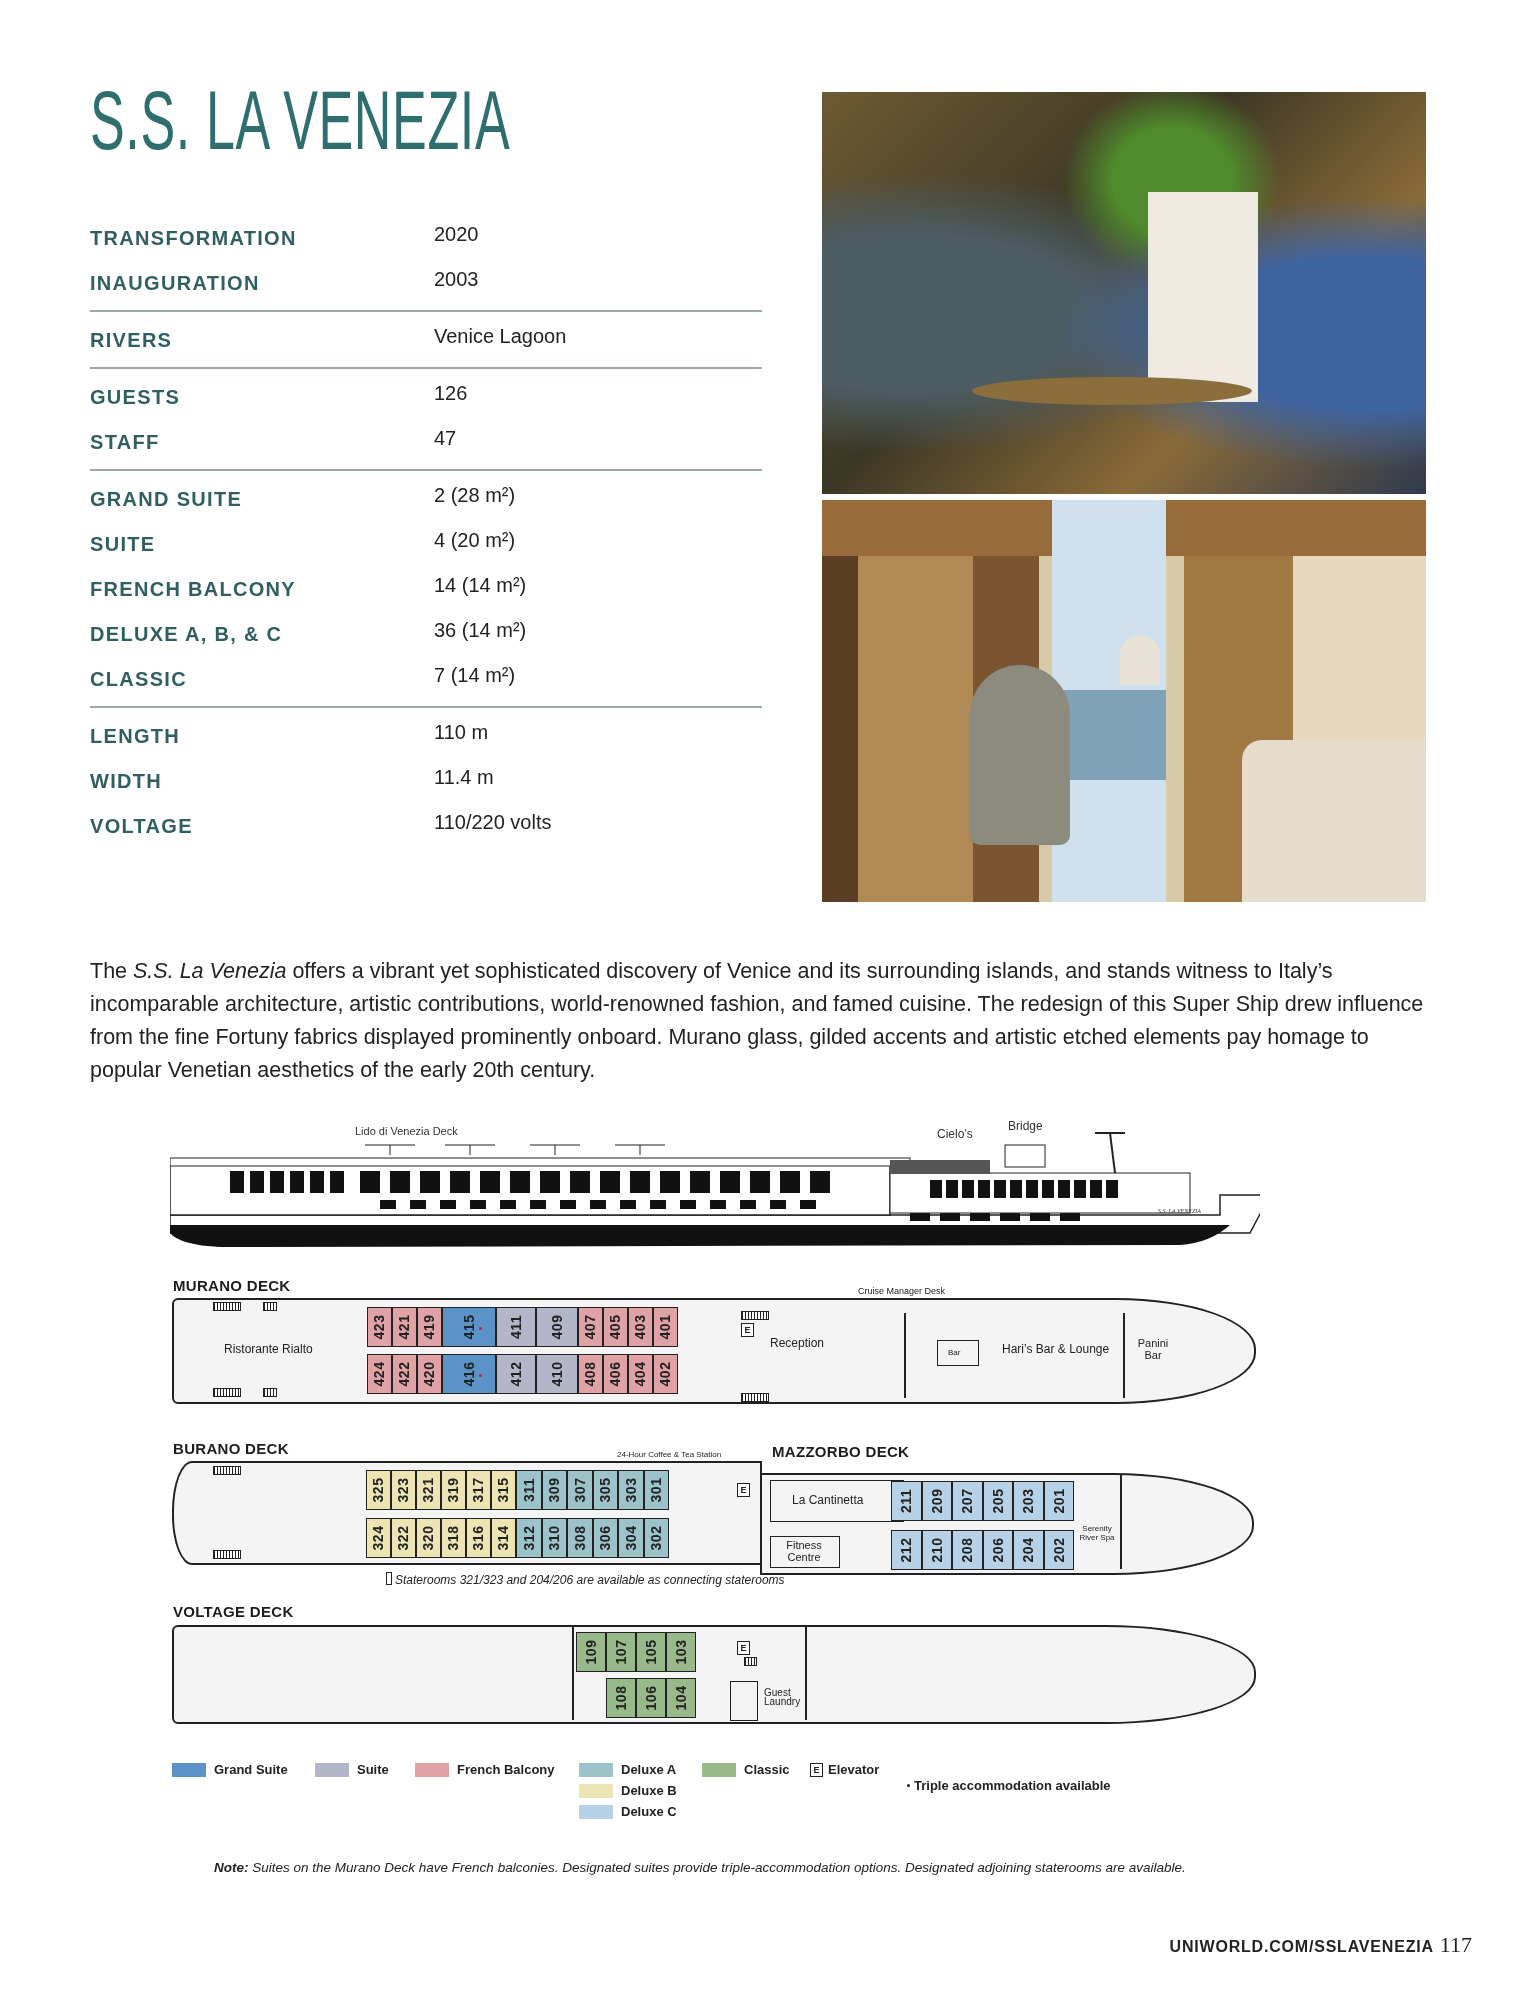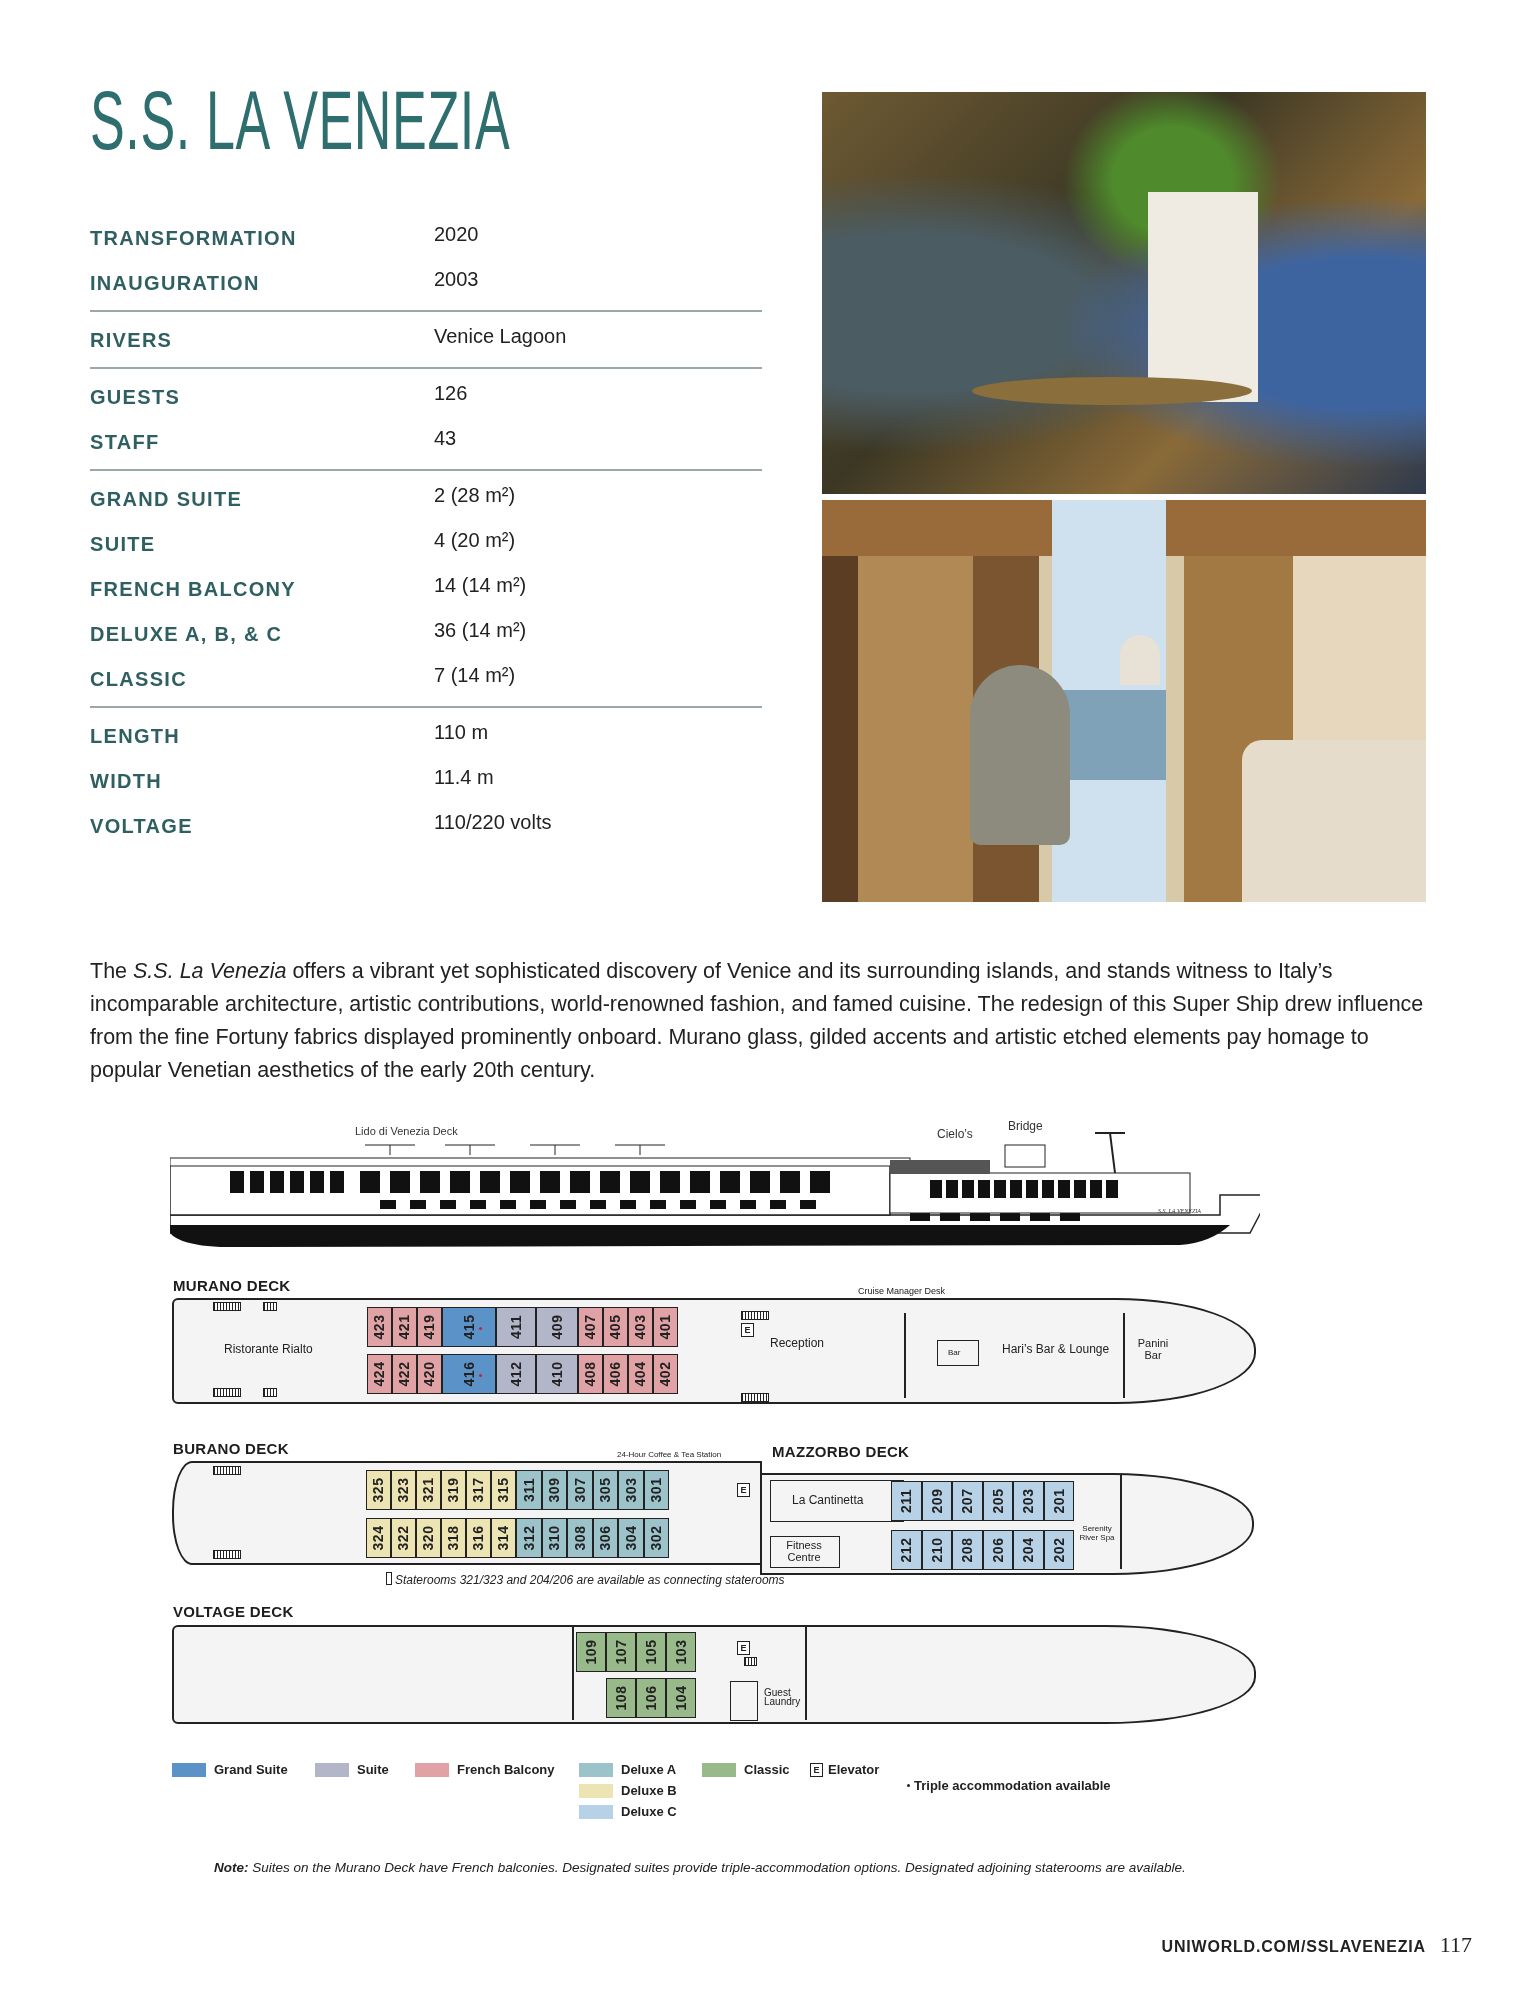--- a/index.html
+++ b/index.html
@@ -39,21 +39,21 @@
   .room span{transform:rotate(-90deg);font-weight:700;font-size:14px;color:#222;letter-spacing:0.5px;white-space:nowrap;}
   .room .dot{position:absolute;right:13px;top:50%;width:3px;height:3px;border-radius:50%;background:#c0223a;}
   .area-label{position:absolute;font-size:11px;color:#222;text-align:center;white-space:nowrap;line-height:12px;}
   .stair{position:absolute;width:26px;height:7px;border:1px solid #222;background:repeating-linear-gradient(90deg,#222 0 1px,#fff 1px 3px);}
   .elev{position:absolute;width:11px;height:12px;border:1px solid #222;font-size:9px;font-weight:700;text-align:center;line-height:12px;background:#fff;}
   .legend{position:absolute;top:1762px;left:172px;font-size:13px;font-weight:700;color:#222;}
   .legend-item{position:absolute;display:flex;align-items:center;gap:8px;white-space:nowrap;}
   .sw{width:34px;height:14px;display:inline-block;}
   .note{position:absolute;left:214px;top:1860px;font-size:13.5px;font-style:italic;color:#222;white-space:nowrap;}
   .note b{font-weight:700;}
-  .footer{position:absolute;right:50px;top:1932px;display:flex;align-items:baseline;gap:14px;}
+  .footer{position:absolute;right:50px;top:1932px;display:flex;align-items:baseline;gap:6px;}
   .footer-url{font-size:16px;font-weight:700;letter-spacing:0.8px;color:#222;}
   .footer-page{font-family:"Liberation Serif","DejaVu Serif",serif;font-size:22px;color:#222;}
   .connect-note{position:absolute;left:386px;top:1572px;font-size:12px;font-style:italic;color:#222;white-space:nowrap;}
   .connect-mark{display:inline-block;width:4px;height:11px;border:1px solid #222;margin-right:3px;vertical-align:-1px;}
 </style>
 </head>
 <body>
 
 <div class="title">S.S. LA VENEZIA</div>
 
@@ -74,21 +74,21 @@
         <div class="spec-value">Venice Lagoon</div>
       </div>
   </div>
   <div class="spec-group">
     <div class="spec-row">
         <div class="spec-label">GUESTS</div>
         <div class="spec-value">126</div>
       </div>
     <div class="spec-row">
         <div class="spec-label">STAFF</div>
-        <div class="spec-value">43</div>
+        <div class="spec-value">47</div>
       </div>
   </div>
   <div class="spec-group">
     <div class="spec-row">
         <div class="spec-label">GRAND SUITE</div>
         <div class="spec-value">2 (28 m²)</div>
       </div>
     <div class="spec-row">
         <div class="spec-label">SUITE</div>
         <div class="spec-value">4 (20 m²)</div>

